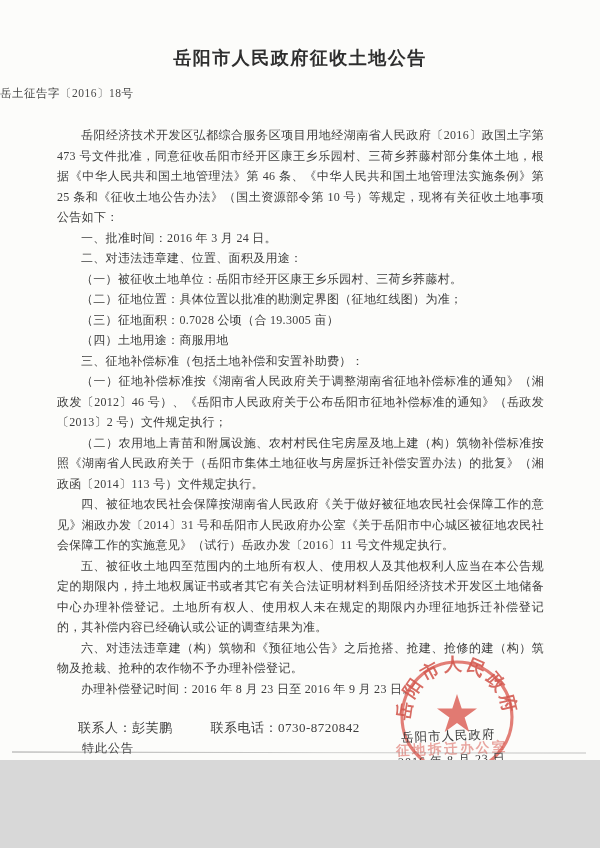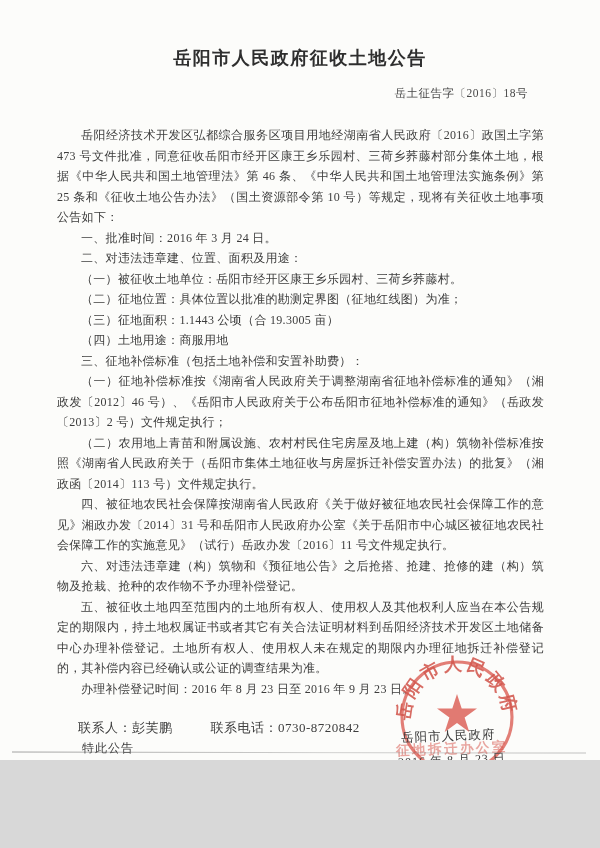--- a/index.html
+++ b/index.html
@@ -18,21 +18,20 @@
     margin-top: 46px;
     text-align: center;
     font-size: 18px;
     font-weight: bold;
     letter-spacing: 1.5px;
     color: #2e2e2e;
   }
   .doc-number {
     margin-top: 16px;
     padding-right: 72px;
-    text-align: right;
     font-size: 11.5px;
     color: #474747;
     letter-spacing: 0.5px;
   }
   .doc-body {
     margin: 24px 56px 0 57px;
     font-size: 12px;
     line-height: 20.5px;
     text-align: justify;
     color: #3c3c3c;
@@ -109,28 +108,28 @@
   <div class="doc-title">岳阳市人民政府征收土地公告</div>
 
   <div class="doc-number">岳土征告字〔2016〕18号</div>
 
   <div class="doc-body">
     <p>岳阳经济技术开发区弘都综合服务区项目用地经湖南省人民政府〔2016〕政国土字第 473 号文件批准，同意征收岳阳市经开区康王乡乐园村、三荷乡荞藤村部分集体土地，根据《中华人民共和国土地管理法》第 46 条、《中华人民共和国土地管理法实施条例》第 25 条和《征收土地公告办法》（国土资源部令第 10 号）等规定，现将有关征收土地事项公告如下：</p>
     <p>一、批准时间：2016 年 3 月 24 日。</p>
     <p>二、对违法违章建、位置、面积及用途：</p>
     <p>（一）被征收土地单位：岳阳市经开区康王乡乐园村、三荷乡荞藤村。</p>
     <p>（二）征地位置：具体位置以批准的勘测定界图（征地红线图）为准；</p>
-    <p>（三）征地面积：1.1443 公顷（合 19.3005 亩）</p>
+    <p>（三）征地面积：0.7028 公顷（合 19.3005 亩）</p>
     <p>（四）土地用途：商服用地</p>
     <p>三、征地补偿标准（包括土地补偿和安置补助费）：</p>
     <p>（一）征地补偿标准按《湖南省人民政府关于调整湖南省征地补偿标准的通知》（湘政发〔2012〕46 号）、《岳阳市人民政府关于公布岳阳市征地补偿标准的通知》（岳政发〔2013〕2 号）文件规定执行；</p>
     <p>（二）农用地上青苗和附属设施、农村村民住宅房屋及地上建（构）筑物补偿标准按照《湖南省人民政府关于（岳阳市集体土地征收与房屋拆迁补偿安置办法）的批复》（湘政函〔2014〕113 号）文件规定执行。</p>
     <p>四、被征地农民社会保障按湖南省人民政府《关于做好被征地农民社会保障工作的意见》湘政办发〔2014〕31 号和岳阳市人民政府办公室《关于岳阳市中心城区被征地农民社会保障工作的实施意见》（试行）岳政办发〔2016〕11 号文件规定执行。</p>
+    <p>五、被征收土地四至范围内的土地所有权人、使用权人及其他权利人应当在本公告规定的期限内，持土地权属证书或者其它有关合法证明材料到岳阳经济技术开发区土地储备中心办理补偿登记。土地所有权人、使用权人未在规定的期限内办理征地拆迁补偿登记的，其补偿内容已经确认或公证的调查结果为准。</p>
     <p>六、对违法违章建（构）筑物和《预征地公告》之后抢搭、抢建、抢修的建（构）筑物及抢栽、抢种的农作物不予办理补偿登记。</p>
-    <p>五、被征收土地四至范围内的土地所有权人、使用权人及其他权利人应当在本公告规定的期限内，持土地权属证书或者其它有关合法证明材料到岳阳经济技术开发区土地储备中心办理补偿登记。土地所有权人、使用权人未在规定的期限内办理征地拆迁补偿登记的，其补偿内容已经确认或公证的调查结果为准。</p>
     <p>办理补偿登记时间：2016 年 8 月 23 日至 2016 年 9 月 23 日。</p>
   </div>
 
   <div class="contact-row">
     <span>联系人：彭芙鹏</span>
     <span class="contact-phone">联系电话：0730-8720842</span>
   </div>
 
   <div class="closing-line">特此公告</div>
 

